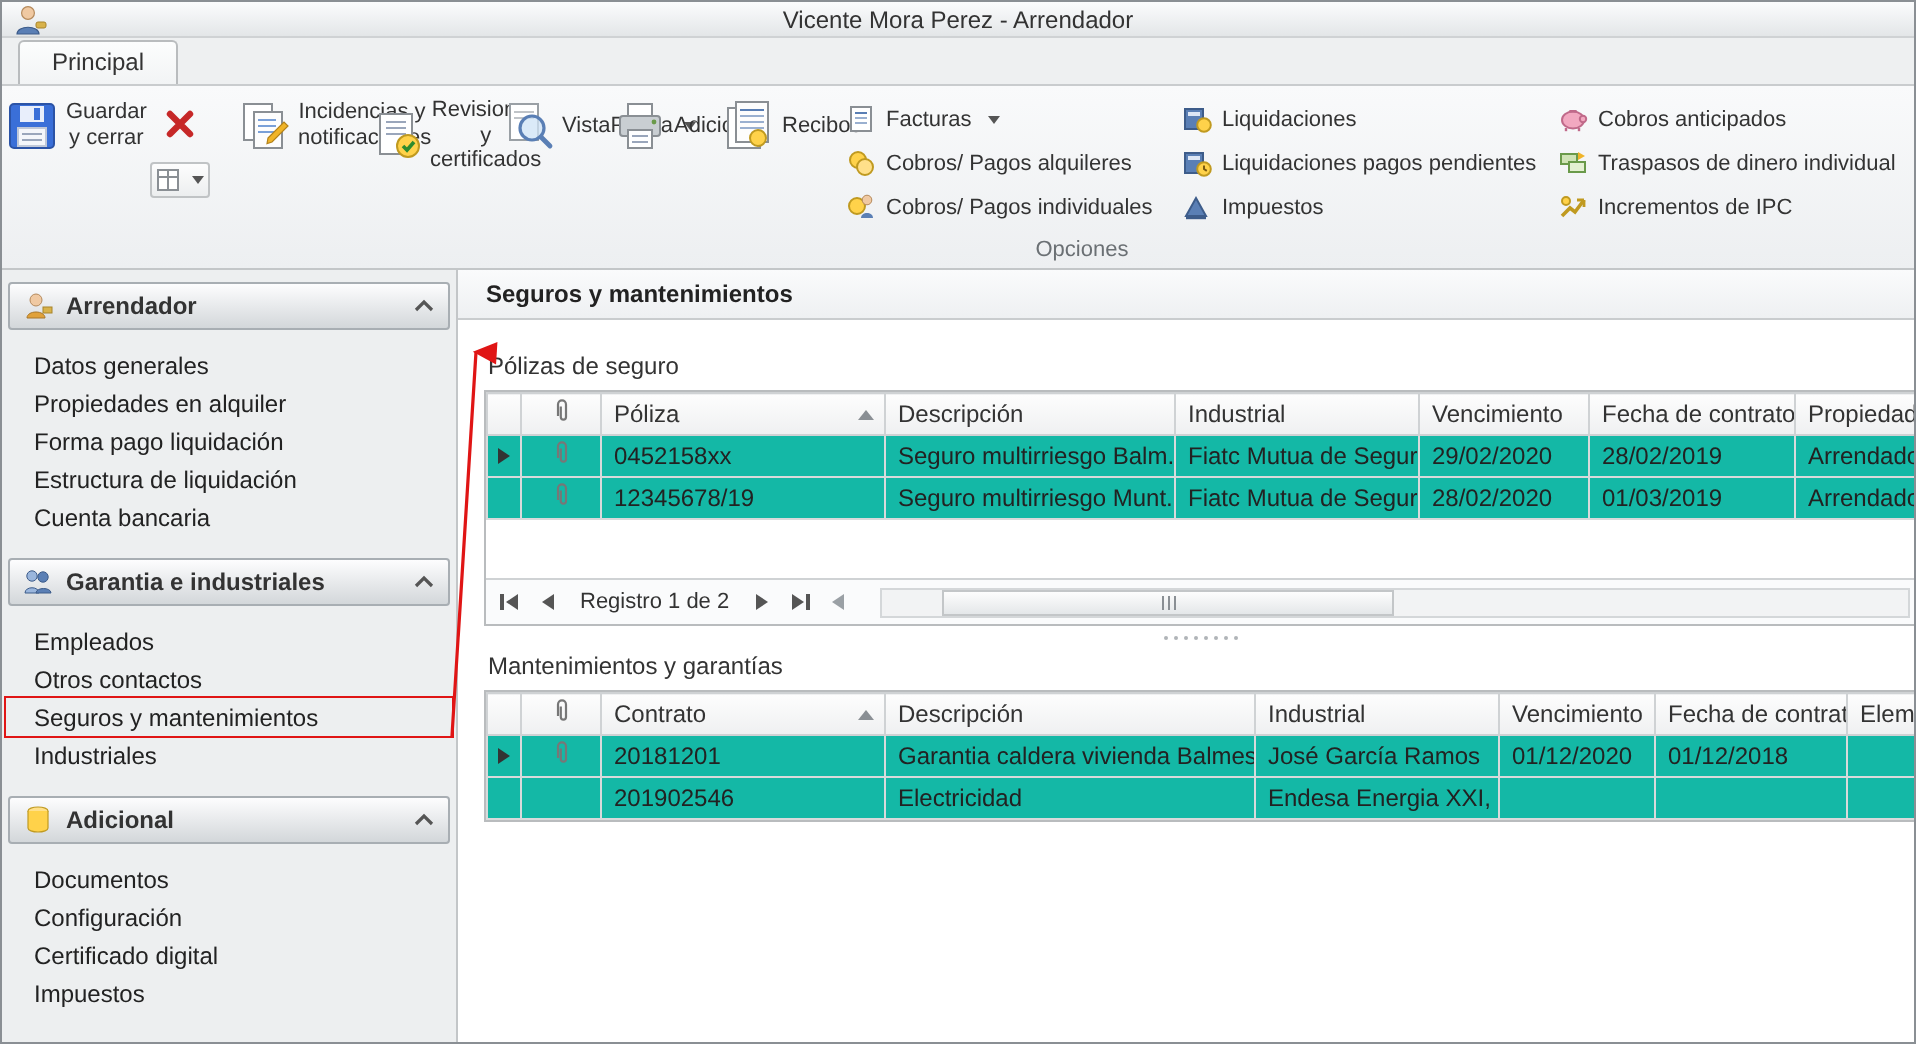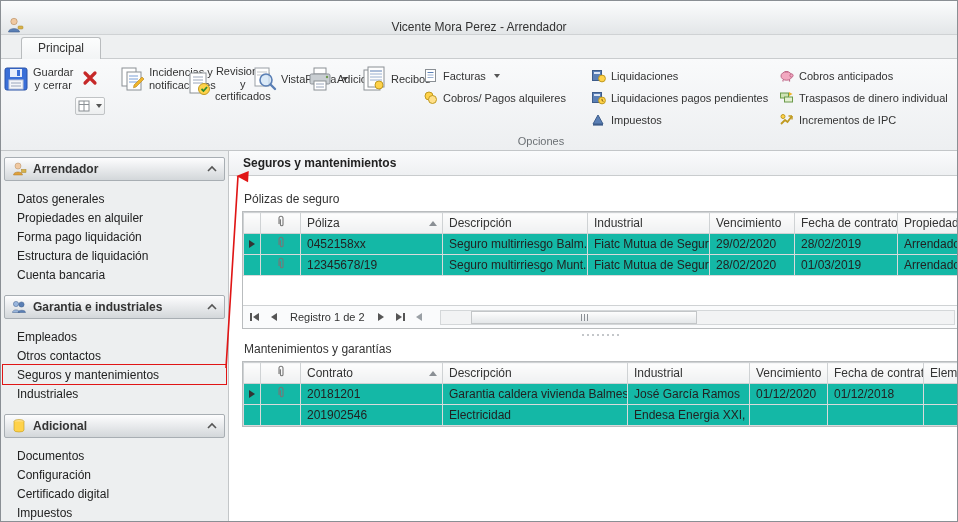--- a/index.html
+++ b/index.html
@@ -1,26 +1,26 @@
 <!DOCTYPE html>
 <html><head>
 <meta charset="utf-8">
 <style>
   * { margin:0; padding:0; box-sizing:border-box; }
   html,body { width:958px; height:522px; overflow:hidden; }
   body { font-family:"Liberation Sans", sans-serif; font-size:12px; color:#222; background:#eef0f1; position:relative; }
   .window { width:958px; height:522px; border:1px solid #8a8f94; display:flex; flex-direction:column; background:#eef0f1; overflow:hidden; }
 
   
-  .titlebar { height:34px; flex:0 0 auto; background:linear-gradient(#fbfcfd,#e3e6e8); border-bottom:1px solid #cfd2d4; display:flex; align-items:flex-end; position:relative; }
+  .titlebar { height:18px; flex:0 0 auto; background:linear-gradient(#fbfcfd,#e3e6e8); border-bottom:1px solid #cfd2d4; display:flex; align-items:center; position:relative; }
   .titlebar .app-icon { margin-left:5px; width:18px; height:18px; }
   .titlebar .title { position:absolute; left:0; right:0; text-align:center; font-size:12px; color:#333; }
 
   
-  .tabstrip { height:23px; flex:0 0 auto; display:flex; align-items:center; padding-left:20px; background:#eef0f1; }
+  .tabstrip { height:23px; flex:0 0 auto; display:flex; align-items:flex-start; padding-left:8px; background:#eef0f1; }
   .tab { background:linear-gradient(#fcfdfd,#f2f4f5); border:1px solid #b9bcbe; border-bottom:none; border-radius:3px 3px 0 0; padding:3px 16px 4px; font-size:12px; color:#333; position:relative; top:1px; }
 
   
   .ribbon { height:93px; flex:0 0 auto; background:linear-gradient(#f9fafb,#edeff1); border-top:1px solid #c9ccce; border-bottom:1px solid #c3c6c8; display:flex; overflow:hidden; }
   .rgroup { display:flex; flex-direction:column; }
   .rgroup-content { flex:1; display:flex; align-items:flex-start; }
   .rgroup-caption { text-align:center; font-size:11px; color:#6b7074; padding:2px 0 3px; }
   .rsep { width:1px; background:#cfd2d4; margin:4px 2px; }
   .bigbtn { width:66px; min-width:54px; display:flex; flex-direction:row; align-items:center; padding-top:5px; gap:3px; font-size:11px; text-align:center; line-height:1.15; color:#333; border:1px solid transparent; border-radius:2px; }
   .bigbtn .blabel { max-width:64px; }
@@ -192,20 +192,28 @@
             </svg>
             <span>Facturas</span>
             <span class="caret-down"></span>
           </div>
           <div class="sbtn">
             <svg class="icon" width="15" height="15" viewBox="0 0 15 15">
               <circle cx="6" cy="6" r="4" fill="#ffd24a" stroke="#c09a20"></circle>
               <circle cx="9.5" cy="9.5" r="4" fill="#ffe08a" stroke="#c09a20"></circle>
             </svg>
             <span>Cobros/ Pagos alquileres</span>
+          </div>
+          <div class="sbtn">
+            <svg class="icon" width="15" height="15" viewBox="0 0 15 15">
+              <circle cx="5.5" cy="7" r="4" fill="#ffd24a" stroke="#c09a20"></circle>
+              <circle cx="10.5" cy="4" r="2.4" fill="#f0c9a2" stroke="#b58a5c" stroke-width="0.5"></circle>
+              <path d="M7.5 13 C7.5 9.6 13.5 9.6 13.5 13 Z" fill="#5a7fb5"></path>
+            </svg>
+            <span>Cobros/ Pagos individuales</span>
           </div>
         </div>
 
         <div class="scol" style="width:188px;">
           <div class="sbtn">
             <svg class="icon" width="15" height="15" viewBox="0 0 15 15">
               <rect x="1.5" y="2.5" width="9" height="10" fill="#5a7fb5" stroke="#3d5c8a"></rect>
               <rect x="3" y="4" width="6" height="2" fill="#dce6f5"></rect>
               <circle cx="11" cy="10.5" r="3.4" fill="#ffd24a" stroke="#c09a20"></circle>
             </svg>

